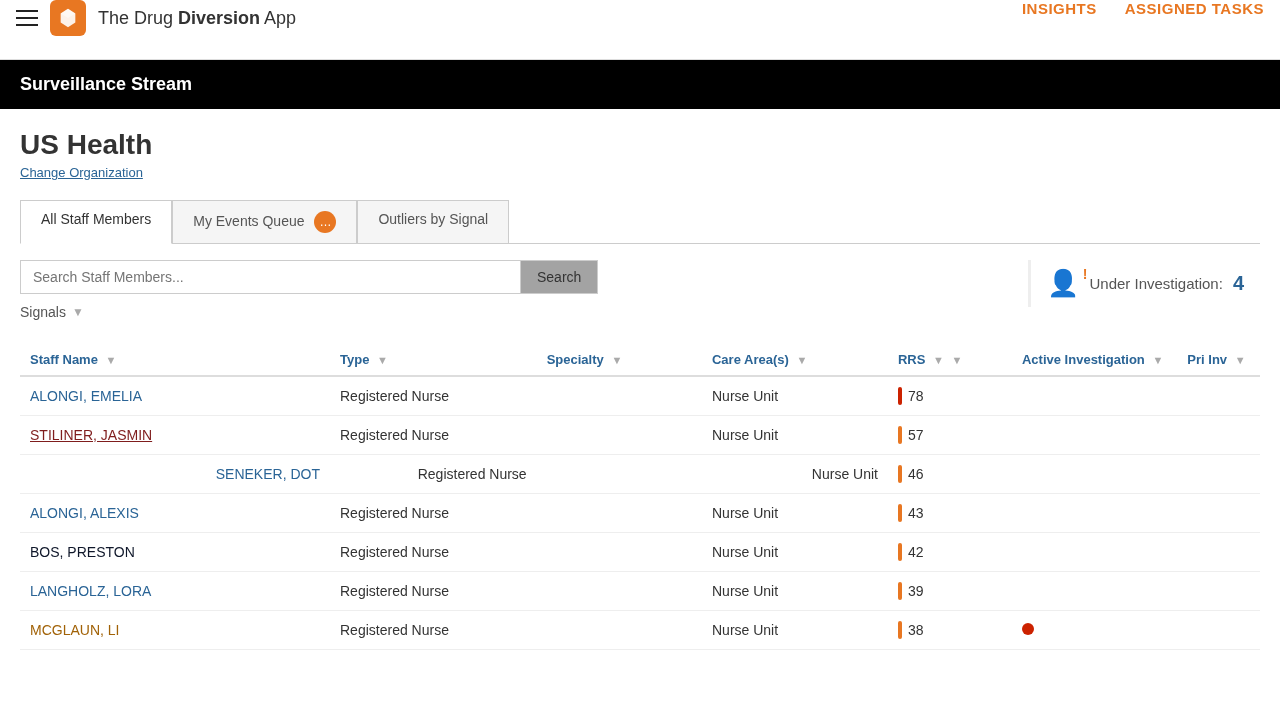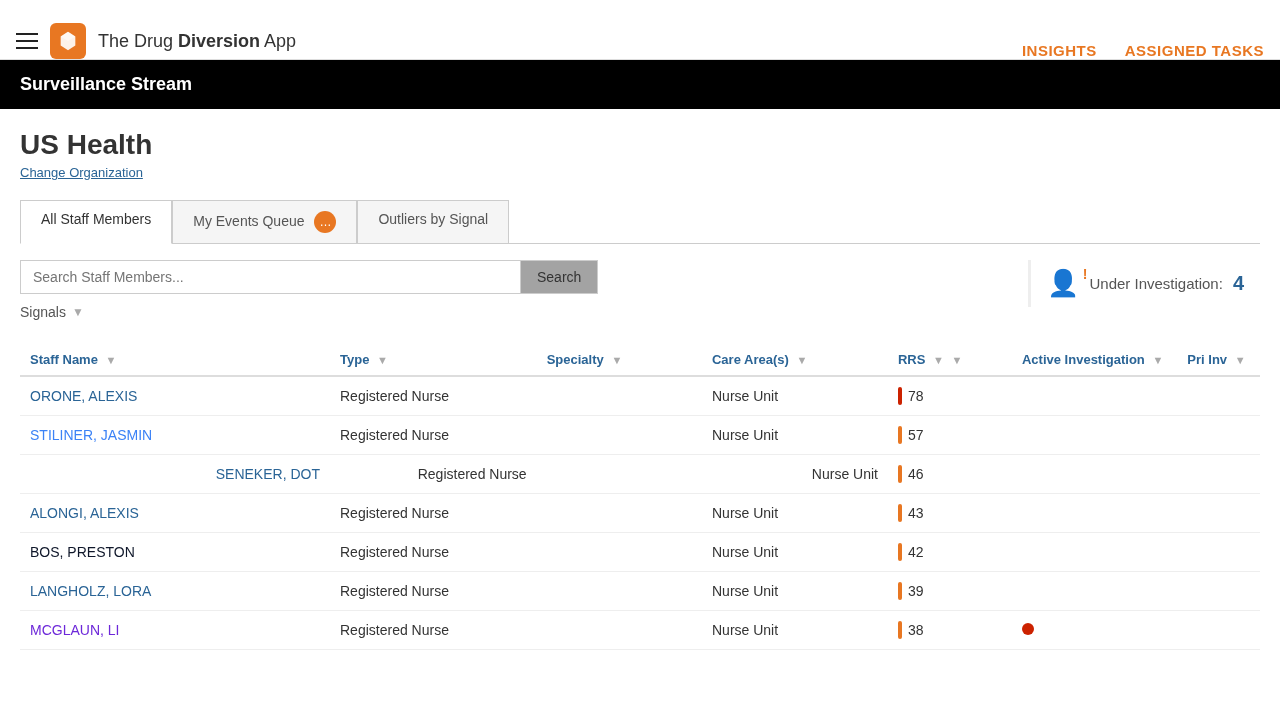--- a/index.html
+++ b/index.html
@@ -1,21 +1,21 @@
 <!DOCTYPE html>
 <html><head>
   <meta charset="utf-8">
   <style>
     * { box-sizing: border-box; margin: 0; padding: 0; }
     body { font-family: Arial, sans-serif; font-size: 14px; background: #fff; color: #333; width: 1280px; height: 720px; overflow: hidden; }
 
     
     .header {
       display: flex;
-      align-items: flex-end;
+      align-items: flex-start;
       height: 60px;
       background: #fff;
       border-bottom: 1px solid #ddd;
       padding: 0 16px;
     }
     .header-left { display: flex; align-items: center; gap: 12px; flex: 1; }
     .hamburger { display: flex; flex-direction: column; gap: 5px; cursor: pointer; }
     .hamburger span { display: block; width: 22px; height: 2px; background: #222; }
     .logo-icon {
       width: 36px; height: 36px;
@@ -242,37 +242,37 @@
             <span class="col-filter">▼</span>
           </th>
           <th class="col-pri">
             <span>Pri Inv</span>
             <span class="col-filter">▼</span>
           </th>
         </tr>
       </thead>
       <tbody id="table-body">
       <tr style="border-bottom: 1px solid rgb(238, 238, 238);">
-    <td class="col-staff" style="color:#2a6496; cursor:pointer;">ORONE, ALEXIS</td>
+    <td class="col-staff" style="color:#2a6496; cursor:pointer;">ALONGI, EMELIA</td>
     <td class="col-type">Registered Nurse</td>
     <td class="col-specialty"></td>
     <td class="col-care">Nurse Unit</td>
     <td class="col-rrs">
       <div class="rrs-cell">
         <span style="display:inline-block; width:4px; height:18px; background:#cc2200; border-radius:2px;"></span>
         <span>78</span>
       </div>
     </td>
     <td class="col-active">
       
     </td>
     <td class="col-pri"></td>
   </tr>
           <tr style="border-bottom: 1px solid rgb(238, 238, 238);">
-    <td class="col-staff" style="color:#3b82f6; cursor:pointer;">STILINER, JASMIN</td>
+    <td class="col-staff" style="color:#7f1d1d; cursor:pointer;text-decoration:underline;">STILINER, JASMIN</td>
     <td class="col-type">Registered Nurse</td>
     <td class="col-specialty"></td>
     <td class="col-care">Nurse Unit</td>
     <td class="col-rrs">
       <div class="rrs-cell">
         <span style="display:inline-block; width:4px; height:18px; background:#e87722; border-radius:2px;"></span>
         <span>57</span>
       </div>
     </td>
     <td class="col-active">
@@ -338,21 +338,21 @@
         <span style="display:inline-block; width:4px; height:18px; background:#e87722; border-radius:2px;"></span>
         <span>39</span>
       </div>
     </td>
     <td class="col-active">
       
     </td>
     <td class="col-pri"></td>
   </tr>
           <tr style="border-bottom: 1px solid rgb(238, 238, 238);">
-    <td class="col-staff" style="color:#6d28d9; cursor:pointer;">MCGLAUN, LI</td>
+    <td class="col-staff" style="color:#a16207; cursor:pointer;">MCGLAUN, LI</td>
     <td class="col-type">Registered Nurse</td>
     <td class="col-specialty"></td>
     <td class="col-care">Nurse Unit</td>
     <td class="col-rrs">
       <div class="rrs-cell">
         <span style="display:inline-block; width:4px; height:18px; background:#e87722; border-radius:2px;"></span>
         <span>38</span>
       </div>
     </td>
     <td class="col-active">

